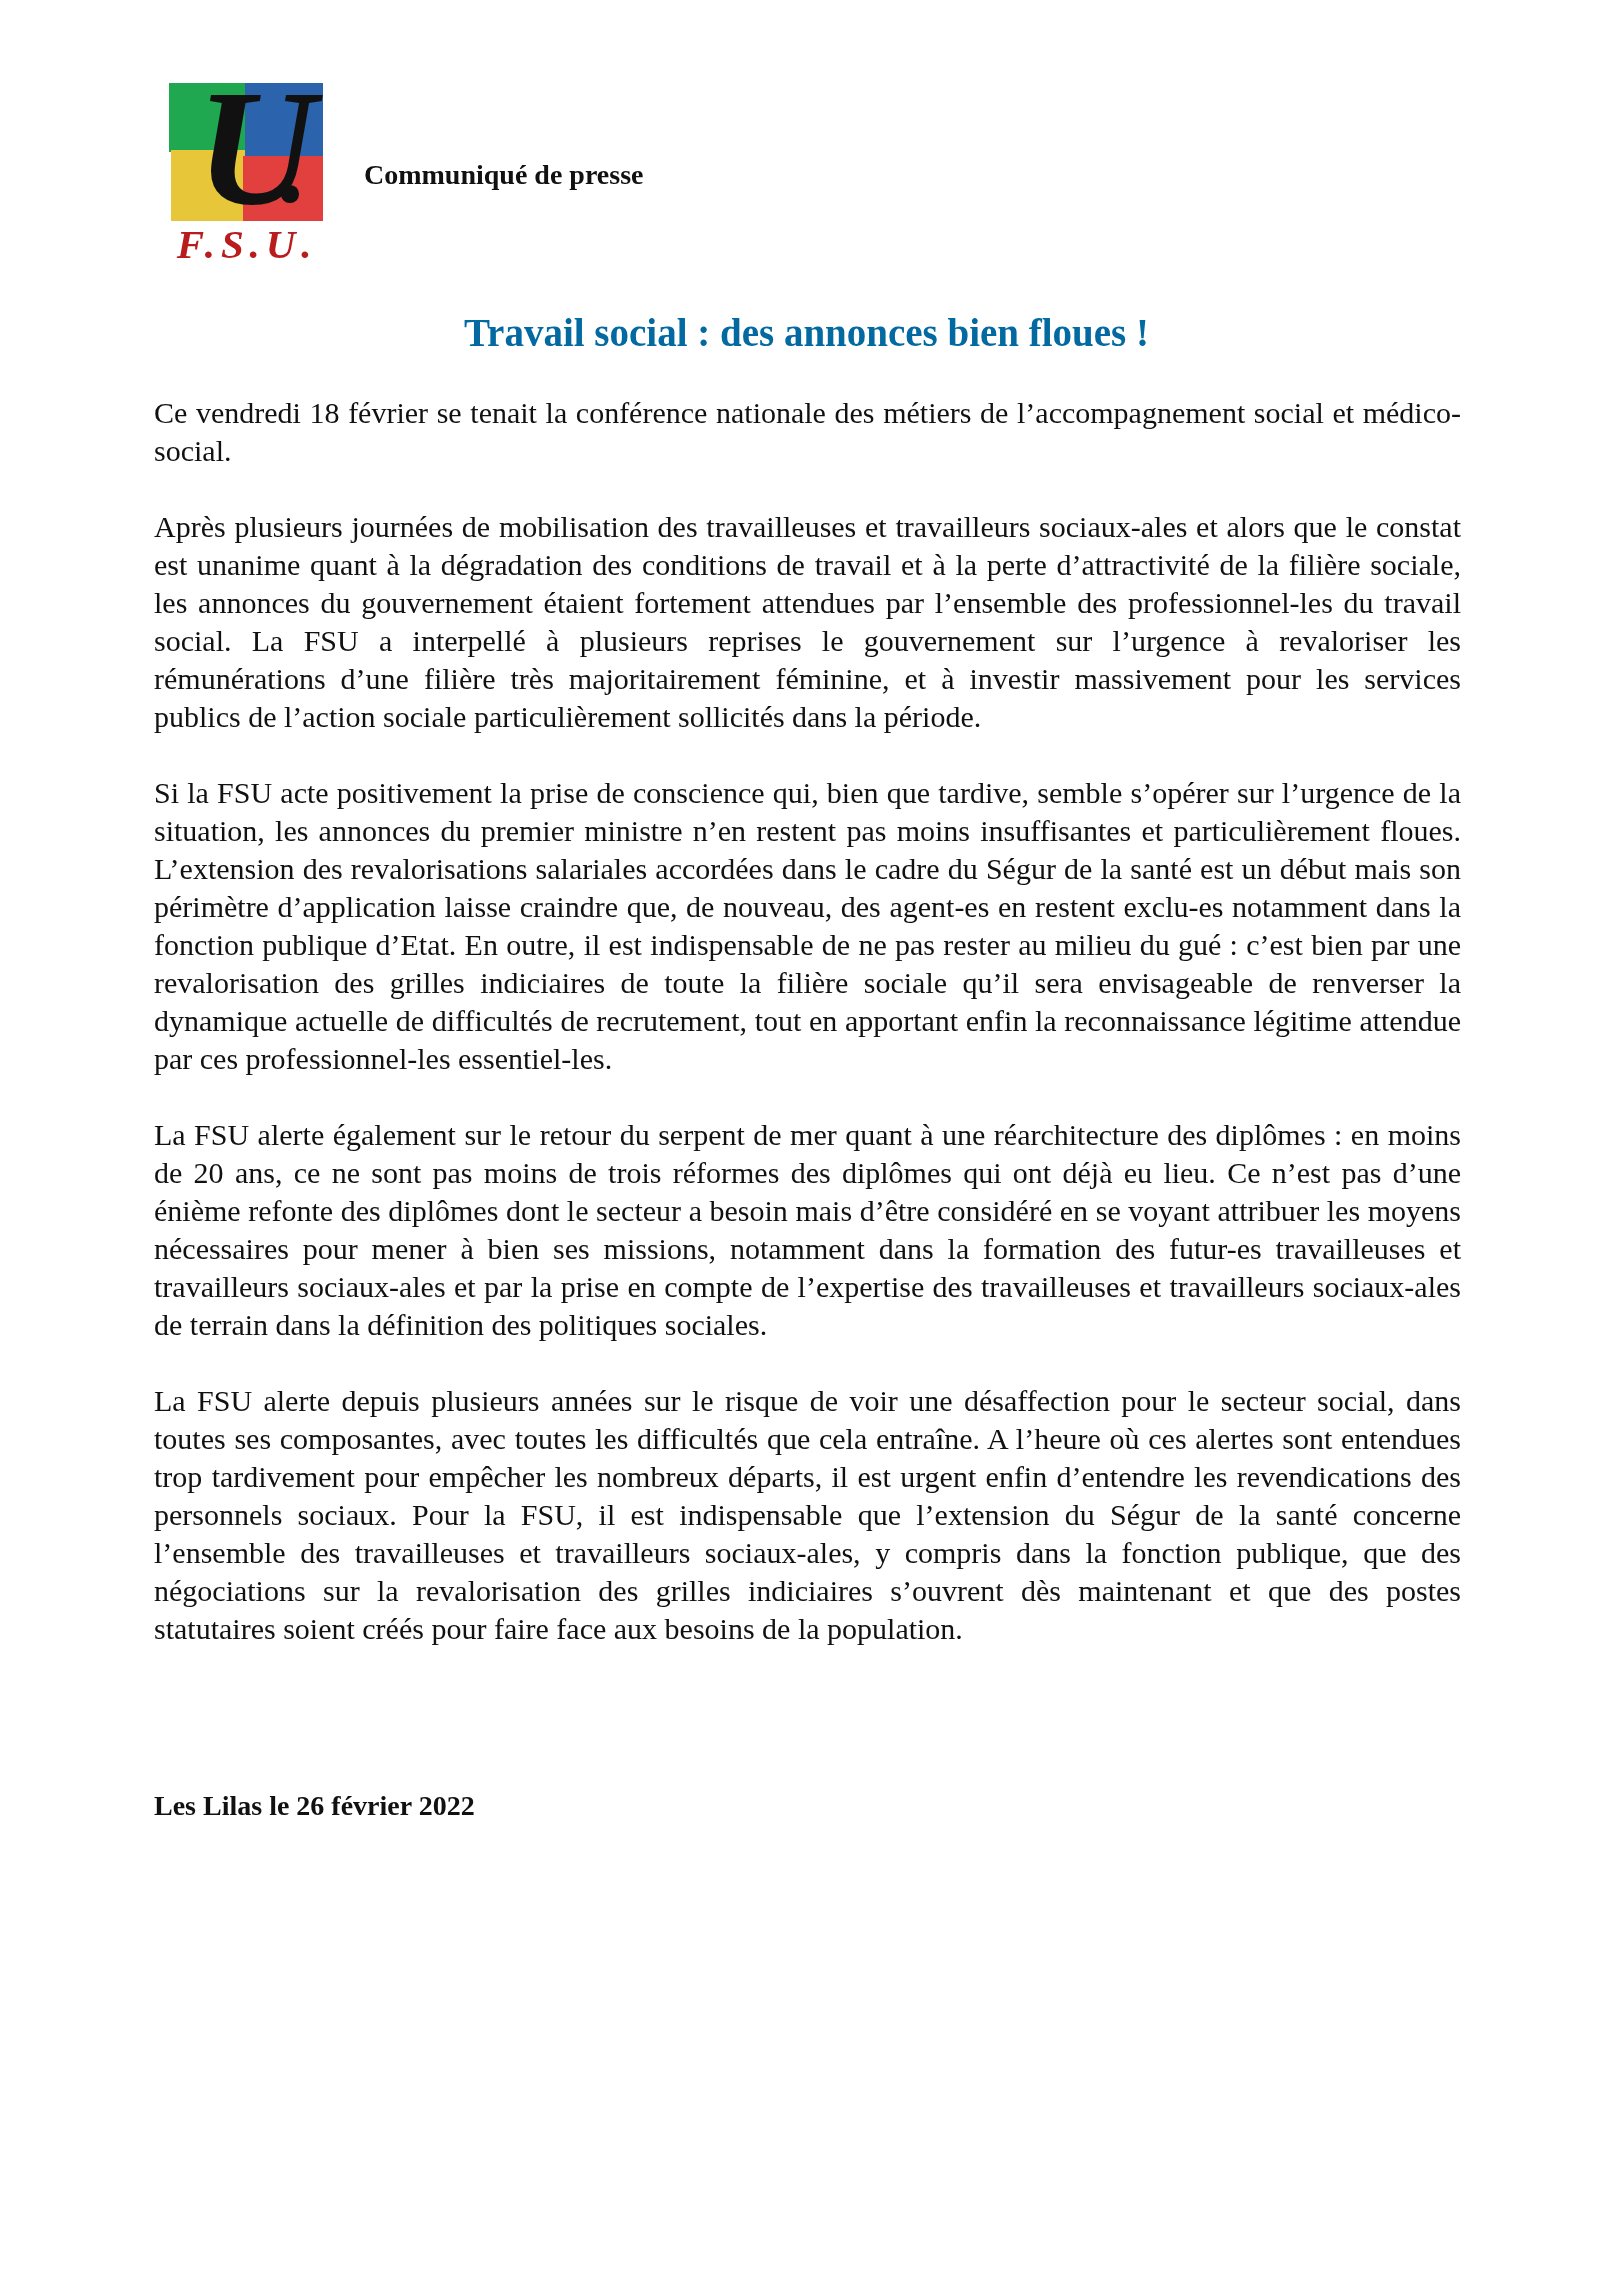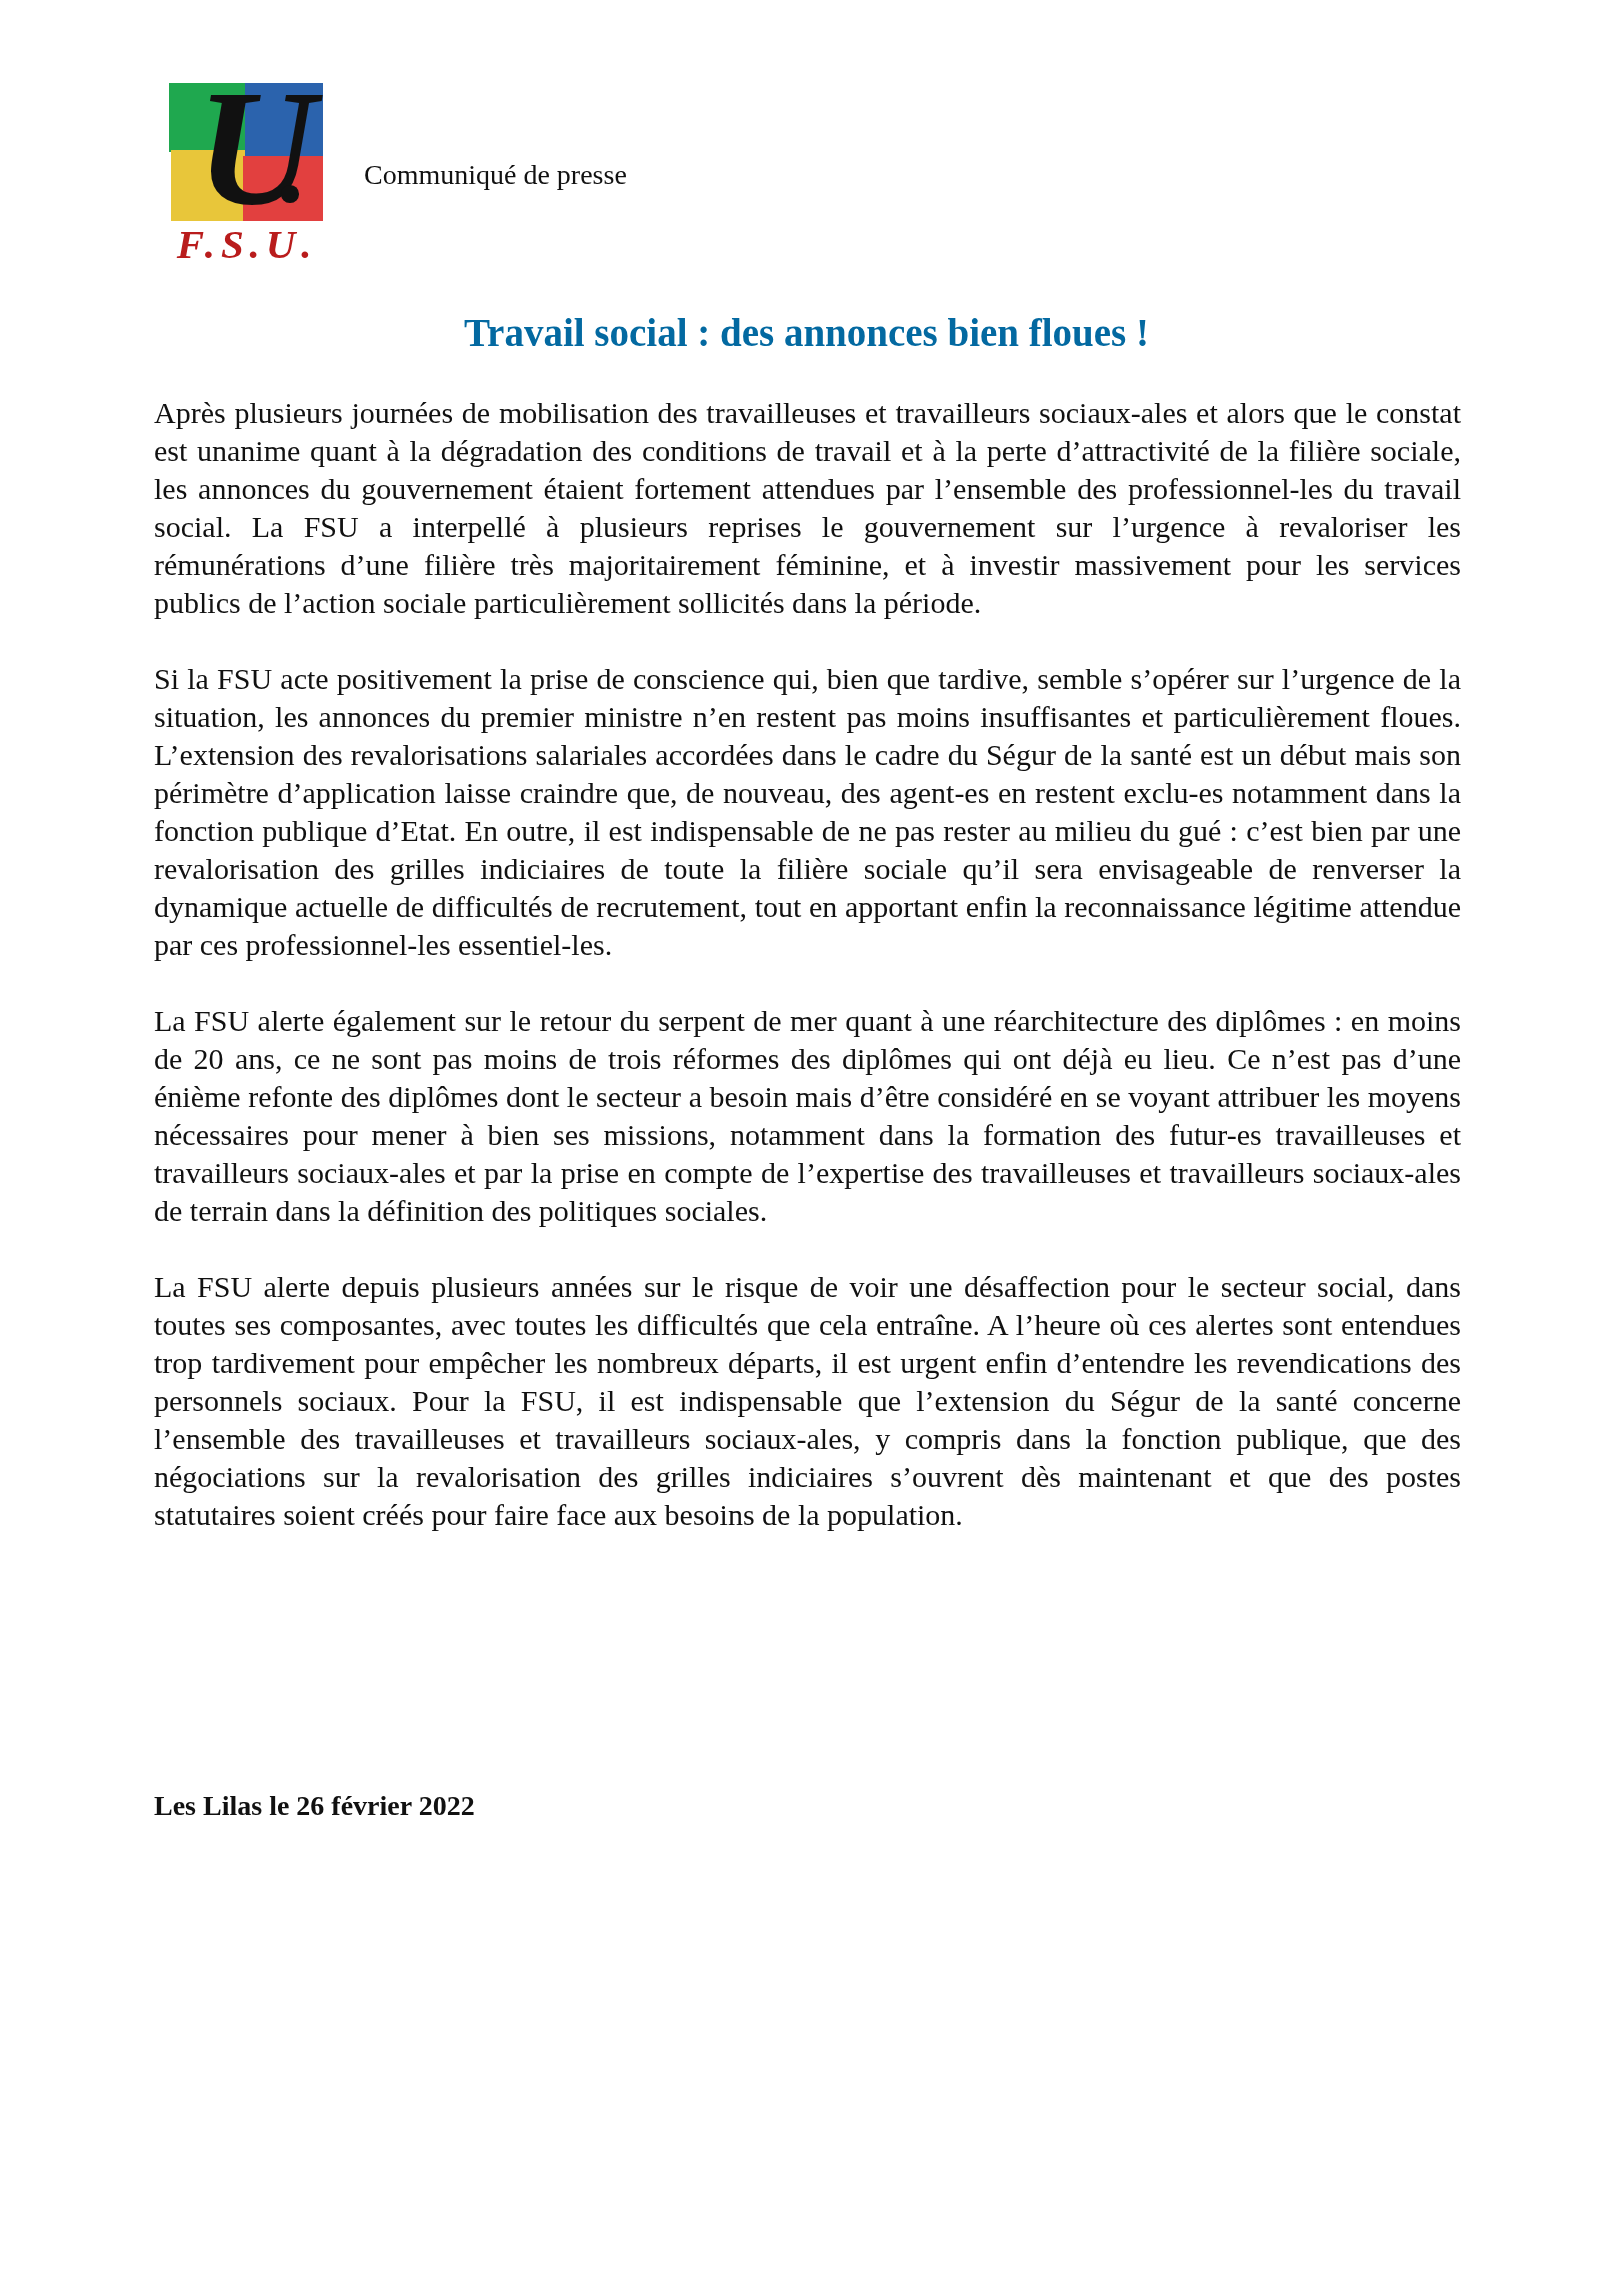--- a/index.html
+++ b/index.html
@@ -10,21 +10,21 @@
   .blk { position: absolute; }
   .blk.green { left: 0; top: 0; width: 78px; height: 69px; background: #1fa84f; }
   .blk.blue { left: 76px; top: 0; width: 78px; height: 73px; background: #2b63ad; }
   .blk.yellow { left: 2px; top: 67px; width: 74px; height: 71px; background: #e8c63a; }
   .blk.red { left: 74px; top: 73px; width: 80px; height: 65px; background: #e2403f; }
   .logo-u { position: absolute; left: 27.4px; top: -17.6px; font-family: "Liberation Serif", serif;
             font-style: italic; font-weight: bold; font-size: 165px; line-height: 1; color: #111; }
   .logo-dot { position: absolute; left: 112px; top: 102px; width: 17.6px; height: 17.6px; border-radius: 50%; background: #111; }
   .logo-text { position: absolute; left: 9.8px; top: 143px; width: 147px; font-family: "Liberation Serif", serif;
                font-style: italic; font-weight: bold; font-size: 41px; letter-spacing: 5.9px; color: #b91c1c; line-height: 1; }
-  .press { position: absolute; left: 364px; top: 159px; font-weight: normal; font-size: 28px; color: #111; }
+  .press { position: absolute; left: 364px; top: 159px; font-weight: bold; font-size: 28px; color: #111; }
   .title { position: absolute; left: 0; width: 1613px; top: 309px; text-align: center;
            font-weight: bold; font-size: 39px; line-height: 47px; color: #0369a1; }
   .body { position: absolute; left: 154px; width: 1307px; top: 394px; font-size: 30px; line-height: 38px;
           text-align: justify; color: #111; }
   .body p { margin: 0 0 38px 0; }
   .sign { position: absolute; left: 154px; top: 1790px; font-weight: bold; font-size: 28px; color: #111; }
 </style>
 </head>
 <body>
 
@@ -38,20 +38,21 @@
     <span class="logo-dot"></span>
   </div>
   <div class="logo-text">F.S.U.</div>
 </div>
 
 <div class="press">Communiqué de presse</div>
 
 <h1 class="title" style="margin:0;">Travail social : des annonces bien floues !</h1>
 
 <div class="body">
+  <p>Ce vendredi 18 février se tenait la conférence nationale des métiers de l’accompagnement social et médico-social.</p>
   <p>Après plusieurs journées de mobilisation des travailleuses et travailleurs sociaux-ales et alors que le constat est unanime quant à la dégradation des conditions de travail et à la perte d’attractivité de la filière sociale, les annonces du gouvernement étaient fortement attendues par l’ensemble des professionnel-les du travail social. La FSU a interpellé à plusieurs reprises le gouvernement sur l’urgence à revaloriser les rémunérations d’une filière très majoritairement féminine, et à investir massivement pour les services publics de l’action sociale particulièrement sollicités dans la période.</p>
   <p>Si la FSU acte positivement la prise de conscience qui, bien que tardive, semble s’opérer sur l’urgence de la situation, les annonces du premier ministre n’en restent pas moins insuffisantes et particulièrement floues. L’extension des revalorisations salariales accordées dans le cadre du Ségur de la santé est un début mais son périmètre d’application laisse craindre que, de nouveau, des agent-es en restent exclu-es notamment dans la fonction publique d’Etat. En outre, il est indispensable de ne pas rester au milieu du gué : c’est bien par une revalorisation des grilles indiciaires de toute la filière sociale qu’il sera envisageable de renverser la dynamique actuelle de difficultés de recrutement, tout en apportant enfin la reconnaissance légitime attendue par ces professionnel-les essentiel-les.</p>
   <p>La FSU alerte également sur le retour du serpent de mer quant à une réarchitecture des diplômes : en moins de 20 ans, ce ne sont pas moins de trois réformes des diplômes qui ont déjà eu lieu. Ce n’est pas d’une énième refonte des diplômes dont le secteur a besoin mais d’être considéré en se voyant attribuer les moyens nécessaires pour mener à bien ses missions, notamment dans la formation des futur-es  travailleuses et travailleurs sociaux-ales et par la prise en compte de l’expertise des travailleuses et travailleurs sociaux-ales de terrain dans la définition des politiques sociales.</p>
   <p>La FSU alerte depuis plusieurs années sur le risque de voir une désaffection pour le secteur social, dans toutes ses composantes, avec toutes les difficultés que cela entraîne. A l’heure où ces alertes sont entendues trop tardivement pour empêcher les nombreux départs, il est urgent enfin d’entendre les revendications des personnels sociaux. Pour la FSU, il est indispensable que l’extension du Ségur de la santé concerne l’ensemble des travailleuses et travailleurs sociaux-ales, y compris dans la fonction publique, que des négociations sur la revalorisation des grilles indiciaires s’ouvrent dès maintenant et que des postes statutaires soient créés pour faire face aux besoins de la population.</p>
 </div>
 
 <div class="sign">Les Lilas le 26 février 2022</div>
 
 
 </body></html>

